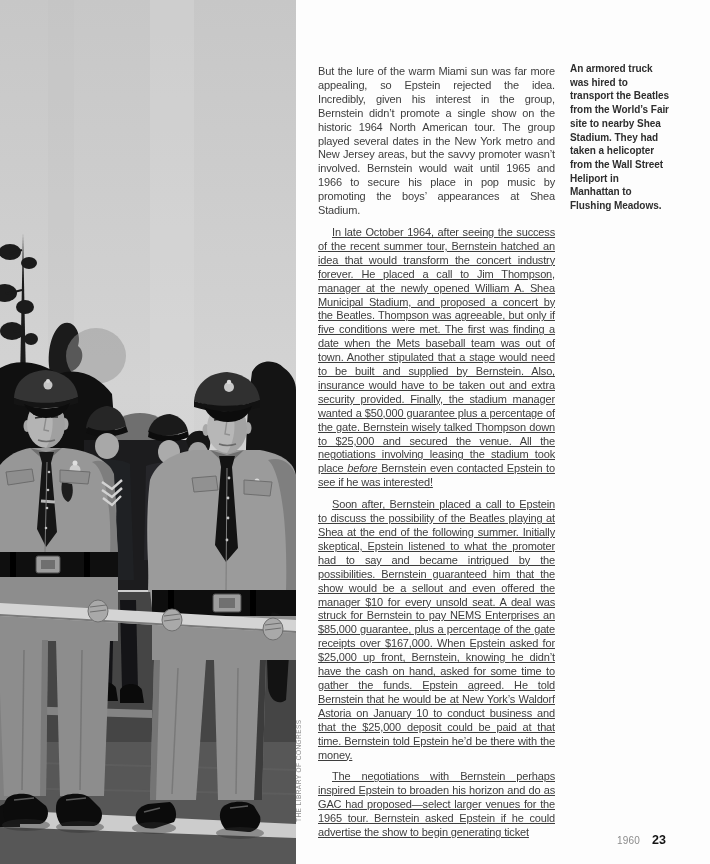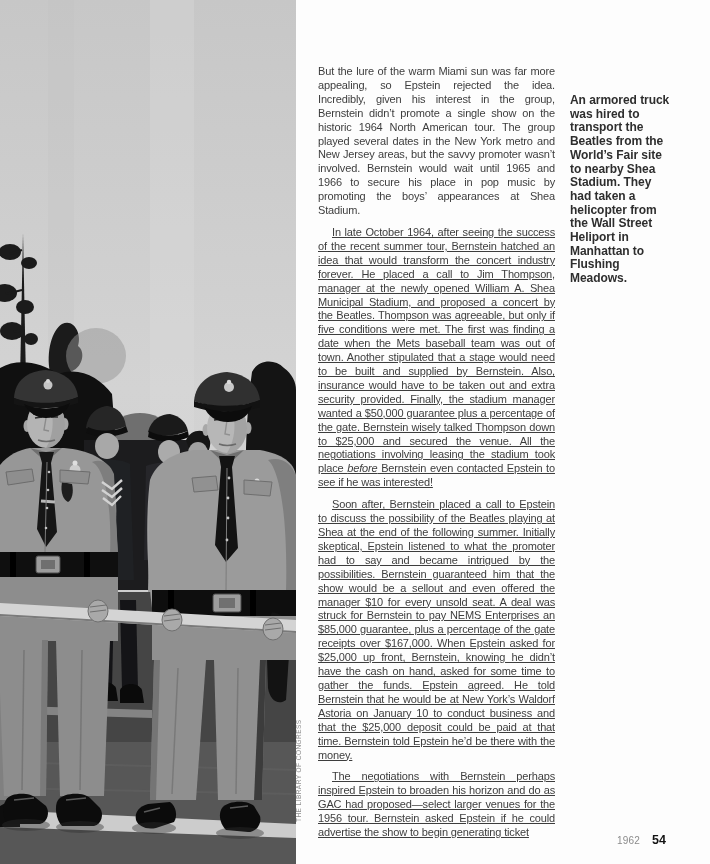--- a/index.html
+++ b/index.html
@@ -31,22 +31,22 @@
     color: #3d3d3d; font-size: 11px; line-height: 13.9px;
     letter-spacing: -0.15px; text-align: justify; hyphens: auto;
   }
   .article p { margin: 8px; }
   .article p.indent { text-indent: 14px; text-decoration: underline; }
   .article em { font-style: italic; }
 
   
   .caption {
     position: absolute; left: 570px; top: 62px; width: 100px;
-    font-size: 12px; font-weight: bold; line-height: 13.7px;
-    color: #2e2e2e; letter-spacing: -0.05px; margin-top: 32px;
+    font-size: 10px; font-weight: bold; line-height: 13.7px;
+    color: #2e2e2e; letter-spacing: -0.05px;
   }
 
   
   .folio {
     position: absolute; top: 833px; right: 44px;
     display: flex; align-items: baseline; gap: 12px;
   }
   .folio .year { font-size: 10px; color: #8b8b8b; letter-spacing: 0.2px; }
   .folio .pagenum { font-size: 12.5px; font-weight: bold; color: #141414; }
 </style>
@@ -230,23 +230,23 @@
       </g>
     </svg>
   </figure>
 
   <div class="photo-credit">THE LIBRARY OF CONGRESS</div>
 
   <main class="article">
     <p>But the lure of the warm Miami sun was far more appealing, so Epstein rejected the idea. Incredibly, given his interest in the group, Bernstein didn’t promote a single show on the historic 1964 North American tour. The group played several dates in the New York metro and New Jersey areas, but the savvy promoter wasn’t involved. Bernstein would wait until 1965 and 1966 to secure his place in pop music by promoting the boys’ appearances at Shea Stadium.</p>
     <p class="indent"><span>In late October 1964, after seeing the success of the recent summer tour, Bernstein hatched an idea that would transform the concert industry forever. He placed a call to Jim Thompson, manager at the newly opened William A. Shea Municipal Stadium, and proposed a concert by the Beatles. Thompson was agreeable, but only if five conditions were met. The first was finding a date when the Mets baseball team was out of town. Another stipulated that a stage would need to be built and supplied by Bernstein. Also, insurance would have to be taken out and extra security provided. Finally, the stadium manager wanted a $50,000 guarantee plus a percentage of the gate. Bernstein wisely talked Thompson down to $25,000 and secured the venue. All the negotiations involving leasing the stadium took place </span><em>before</em><span> Bernstein even contacted Epstein to see if he was interested!</span></p>
     <p class="indent">Soon after, Bernstein placed a call to Epstein to discuss the possibility of the Beatles playing at Shea at the end of the following summer. Initially skeptical, Epstein listened to what the promoter had to say and became intrigued by the possibilities. Bernstein guaranteed him that the show would be a sellout and even offered the manager $10 for every unsold seat. A deal was struck for Bernstein to pay NEMS Enterprises an $85,000 guarantee, plus a percentage of the gate receipts over $167,000. When Epstein asked for $25,000 up front, Bernstein, knowing he didn’t have the cash on hand, asked for some time to gather the funds. Epstein agreed. He told Bernstein that he would be at New York’s Waldorf Astoria on January 10 to conduct business and that the $25,000 deposit could be paid at that time. Bernstein told Epstein he’d be there with the money.</p>
-    <p class="indent">The negotiations with Bernstein perhaps inspired Epstein to broaden his horizon and do as GAC had proposed—select larger venues for the 1956 tour. Bernstein asked Epstein if he could advertise the show to begin generating ticket</p>
+    <p class="indent">The negotiations with Bernstein perhaps inspired Epstein to broaden his horizon and do as GAC had proposed—select larger venues for the 1965 tour. Bernstein asked Epstein if he could advertise the show to begin generating ticket</p>
   </main>
 
   <aside class="caption">An armored truck was hired to transport the Beatles from the World’s Fair site to nearby Shea Stadium. They had taken a helicopter from the Wall Street Heliport in Manhattan to Flushing Meadows.</aside>
 
   <footer class="folio">
-    <span class="year">1962</span>
-    <span class="pagenum">54</span>
+    <span class="year">1960</span>
+    <span class="pagenum">23</span>
   </footer>
 
 </div>
 
 </body></html>

